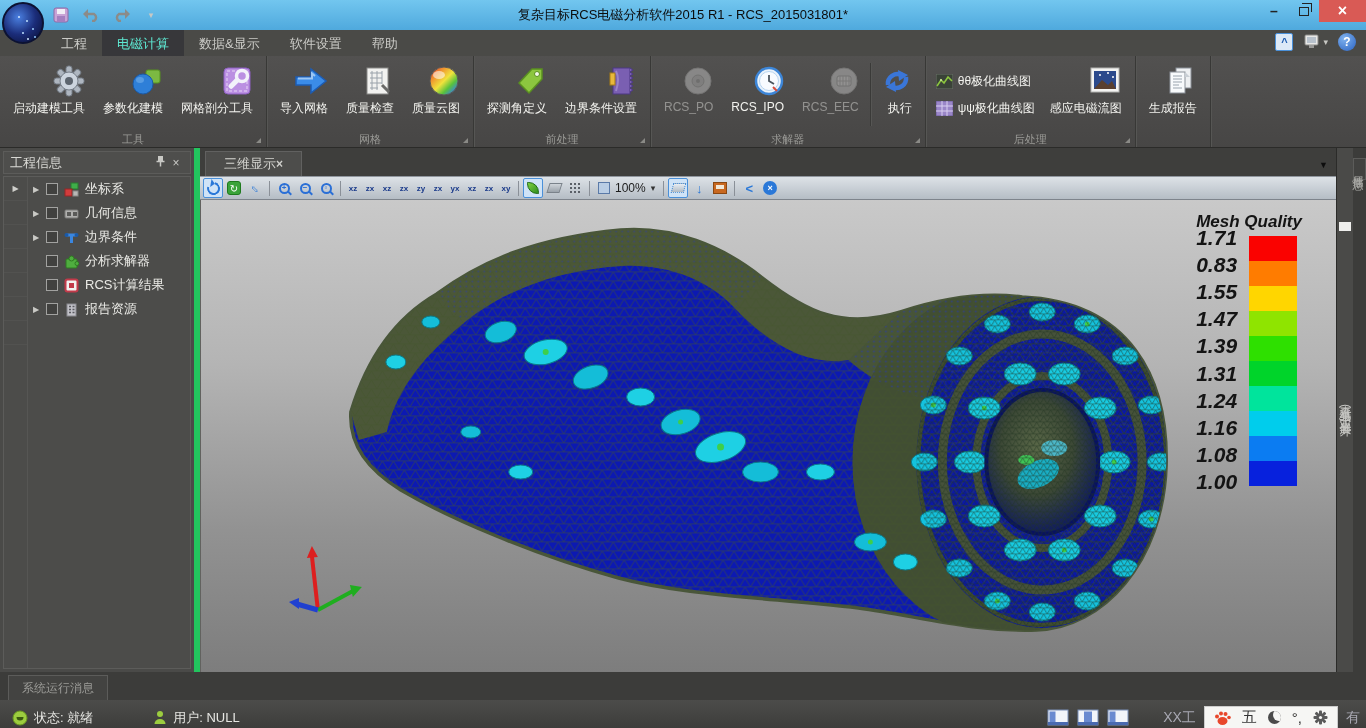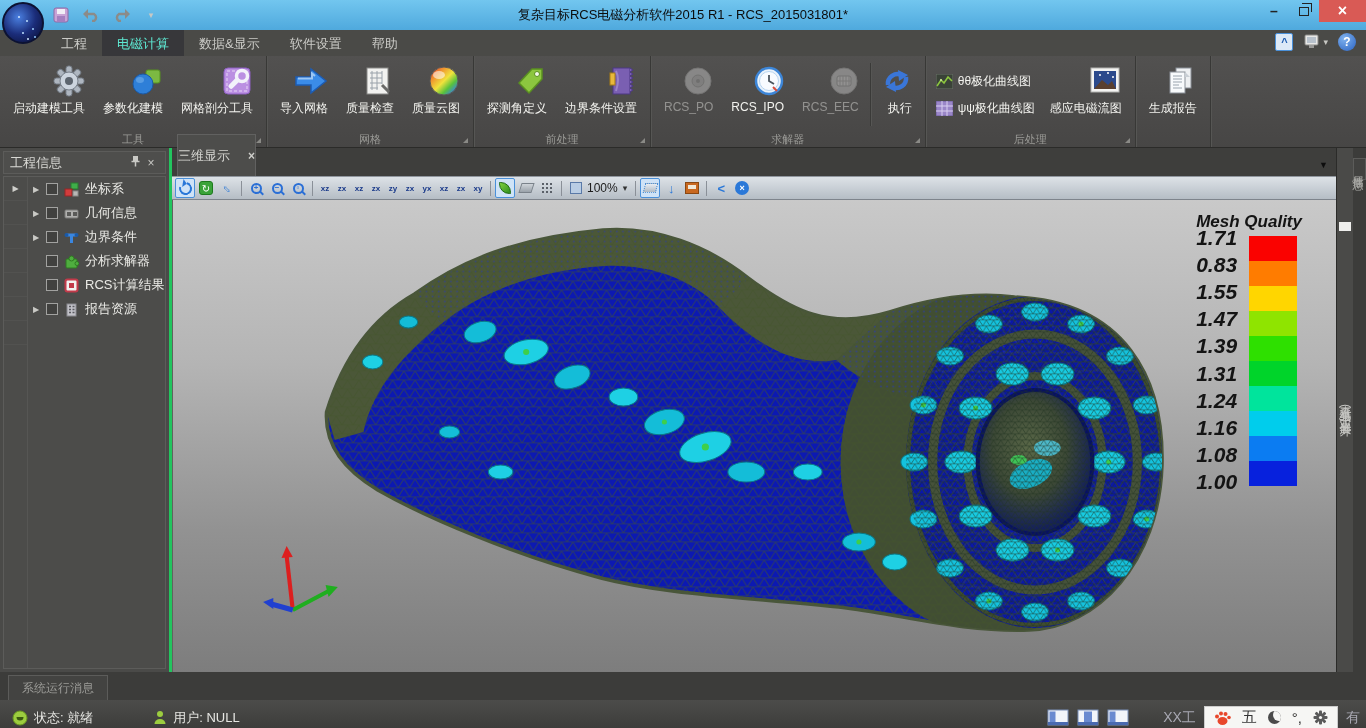--- a/index.html
+++ b/index.html
@@ -33,36 +33,36 @@
   .rbtn{display:flex;flex-direction:column;align-items:flex-end;justify-content:flex-start;padding:3px 9px;color:#f2f2ee;font-size:12px;white-space:nowrap}
   .rbtn .ricon{height:38px;display:flex;align-items:center}
   .rbtn.disabled{opacity:.42}
   .rlabel{height:17px;text-align:center;color:#9a9a96;font-size:11px;position:relative;padding-top:2px}
   .launcher{position:absolute;right:1px;bottom:4px;width:0;height:0;border-left:5px solid transparent;border-bottom:5px solid #8a8a86}
   .rsep{width:1px;background:#3a3a38;box-shadow:1px 0 0 #565654;margin:4px 2px}
   .rstack{display:flex;flex-direction:column;justify-content:center;gap:10px;padding:0 6px}
   .rsmall{display:flex;align-items:center;gap:5px;color:#f2f2ee;font-size:12px;white-space:nowrap}
   
   .main{display:flex;height:524px}
-  .left-panel{width:172px;background:#4a4a48;display:flex;flex-direction:column;border-right:3px solid #22c55e}
+  .left-panel{width:200px;background:#4a4a48;display:flex;flex-direction:column;border-right:6px solid #22c55e}
   .panel-title{height:23px;margin:3px 3px 1px;border:1px solid #5c5c5a;display:flex;align-items:center;padding:0 6px;color:#d8d8d4;font-size:13px;background:#4e4e4c}
   .panel-title .sp{flex:1}
   .ptbtn{width:16px;text-align:center;color:#c8c8c4;font-size:12px}
   .tree{flex:1;margin:1px 3px 3px;border:1px solid #5c5c5a;display:flex;background:#4c4c4a}
   .gutter{width:24px;border-right:1px solid #565654;display:flex;flex-direction:column}
   .gcell{height:24px;border-bottom:1px solid #525250;color:#cfcfcb;font-size:8px;line-height:24px;text-align:center}
   .rows{flex:1;padding-top:0}
   .trow{height:24px;display:flex;align-items:center;gap:5px;padding-left:3px;color:#eaeae6;font-size:13px;white-space:nowrap}
   .texp{width:10px;color:#c9c9c5;font-size:8px;text-align:center}
   .tcheck{width:12px;height:12px;border:1px solid #a2a2a0;background:#41413f;flex:none}
   .ticon{width:17px;height:17px;flex:none;display:flex;align-items:center;justify-content:center}
   
   .doc{flex:1;display:flex;flex-direction:column;background:#3e3e3c;min-width:0}
   .doc-tabs{height:28px;display:flex;align-items:flex-end;padding-left:5px;position:relative}
-  .dtab{height:42px;display:flex;align-items:center;gap:18px;padding:0 0;background:#4d4d4b;border:1px solid #616160;border-bottom:none;color:#d4d4d0;font-size:13px}
+  .dtab{height:25px;display:flex;align-items:center;gap:0;padding:0 18px;background:#4d4d4b;border:1px solid #616160;border-bottom:none;color:#d4d4d0;font-size:13px}
   .dtab .x{color:#cfcfcb;font-size:12px;font-weight:bold}
   .dtabs-dd{position:absolute;right:8px;bottom:6px;font-size:9px;color:#0d0d0d}
   .vp-toolbar{height:24px;background:linear-gradient(#dde2e7,#b5bdc5);border-top:1px solid #90969e;border-bottom:1px solid #7e848c;display:flex;align-items:center;padding:0 3px;gap:1px}
   .vbtn{min-width:20px;height:20px;display:flex;align-items:center;justify-content:center;border:1px solid transparent;border-radius:2px;position:relative}
   .vbtn.sel{border-color:#4a90d9;background:#cfe3f7}
   .vsep{width:1px;height:15px;background:#8a9098;margin:0 3px}
   .viewbtn{font-size:8px;font-weight:bold;color:#1a3a8a;padding:0 1px;min-width:16px}
   .zoombox{display:flex;align-items:center;gap:5px;font-size:12px;color:#1c1c1c;padding:0 4px}
   .zoombox .zsq{width:12px;height:12px;background:#b9cde4;border:1px solid #5a7aa8}
   .mag{width:11px;height:11px;border:2px solid #2a6fd6;border-radius:50%;position:relative;font-size:8px;font-weight:bold;color:#2a6fd6;display:flex;align-items:center;justify-content:center;line-height:1}

